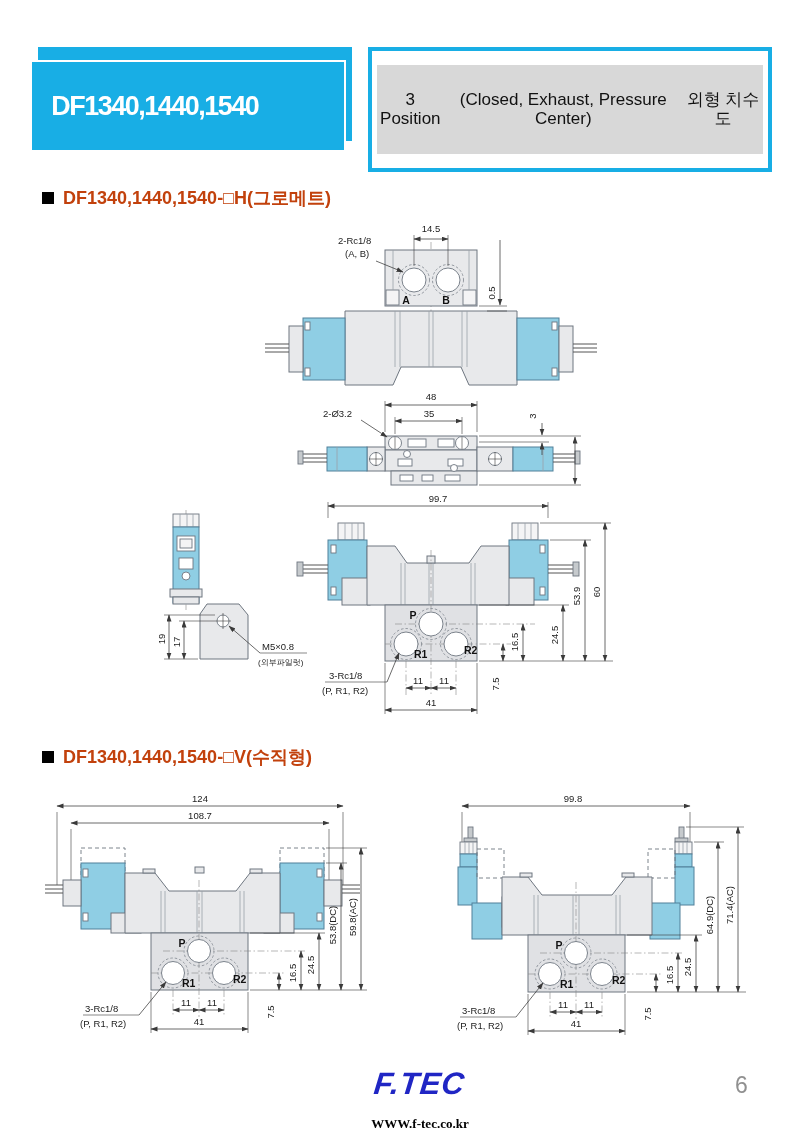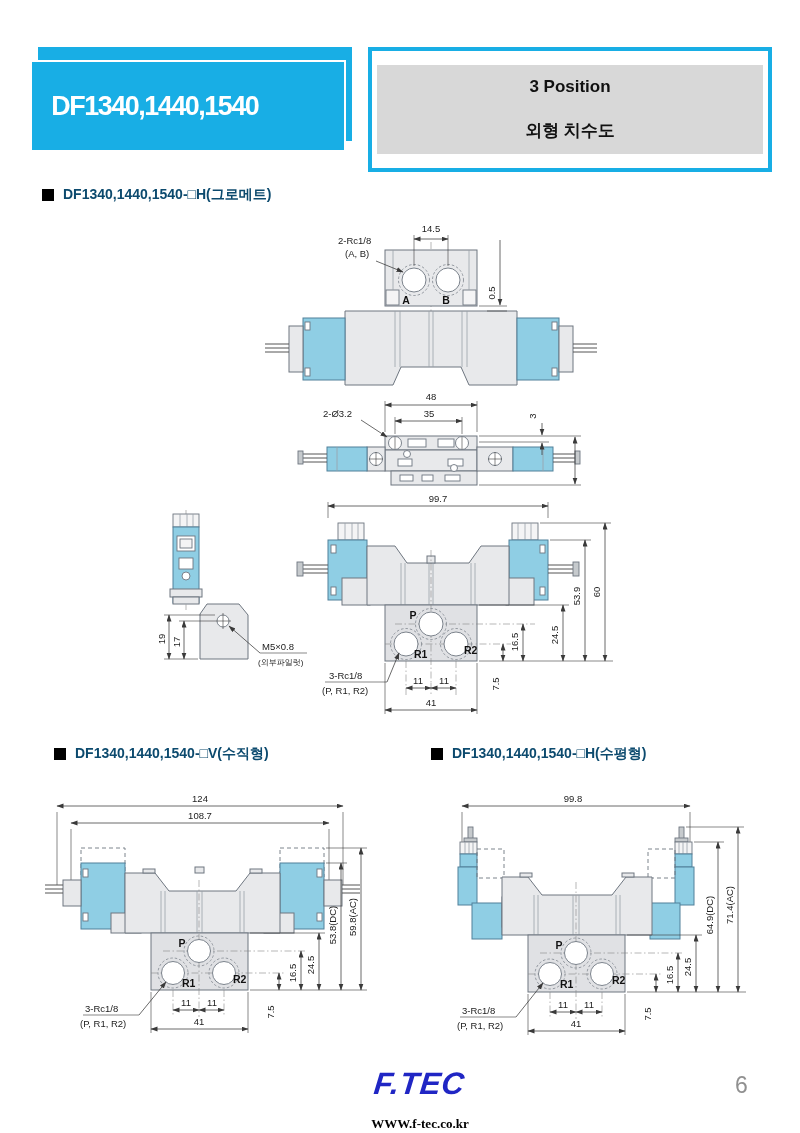--- a/index.html
+++ b/index.html
@@ -8,25 +8,25 @@
 
   
   .hdr-outer{position:absolute;left:38px;top:47px;width:314px;height:94px;background:#18aee5;}
   .hdr-inner{position:absolute;left:30px;top:60px;width:312px;height:88px;background:#18aee5;
              border:2px solid #ffffff;display:flex;align-items:center;text-align:right;}
   .hdr-inner span{color:#ffffff;font-size:28px;font-weight:bold;letter-spacing:-1.5px;
                   padding-left:20px;transform:scaleX(.96);transform-origin:left center;white-space:nowrap;}
   .hdr-right{position:absolute;left:368px;top:47px;width:396px;height:117px;background:#ffffff;
              border:4px solid #18aee5;}
   .hdr-right .band{position:absolute;left:5px;right:5px;top:14px;bottom:14px;background:#d8d8d8;
-                   display:flex;flex-direction:column;justify-content:space-around;align-items:center;
-                   color:#111;font-weight:bold;font-size:17px;line-height:1.1;text-align:center;}
+                   display:flex;flex-direction:row;justify-content:space-around;align-items:center;
+                   color:#111;font-weight:normal;font-size:17px;line-height:1.1;text-align:center;}
 
   
-  .sec{position:absolute;display:flex;align-items:center;font-weight:bold;font-size:14px;color:#0c4a6e;}
+  .sec{position:absolute;display:flex;align-items:center;font-weight:bold;font-size:18px;color:#c2410c;}
   .sec .bullet{width:12px;height:12px;background:#000;margin-right:9px;flex:0 0 auto;}
 
   
   .logo-wrap{position:absolute;left:320px;top:1068px;width:200px;text-align:center;}
   .logo{font-size:31px;font-weight:bold;font-style:italic;color:#2026c4;letter-spacing:1px;
         transform:skewX(-6deg);display:inline-block;line-height:1;}
   .logo-url{font-family:"Liberation Serif",serif;font-weight:bold;font-size:13px;color:#000;margin-top:17px;}
   .pagenum{position:absolute;left:735px;top:1072px;font-size:23px;color:#909090;}
 
   
@@ -54,35 +54,32 @@
 
 <div class="page">
 
   <div class="hdr-outer"></div>
   <div class="hdr-inner">
     <span>DF1340,1440,1540</span>
   </div>
   <div class="hdr-right">
     <div class="band">
       <div>3 Position</div>
+      <div>(Closed, Exhaust, Pressure Center)</div>
       <div>외형 치수도</div>
     </div>
   </div>
 
   <div class="sec" style="left:42px;top:186px;">
     <span class="bullet"></span>
     <span>DF1340,1440,1540-□H(그로메트)</span>
   </div>
-  <div class="sec" style="left:42px;top:745px;margin-left:12px;">
+  <div class="sec" style="left:42px;top:745px;">
     <span class="bullet"></span>
     <span>DF1340,1440,1540-□V(수직형)</span>
-  </div>
-  <div class="sec" style="left:431px;top:745px;">
-    <span class="bullet"></span>
-    <span>DF1340,1440,1540-□H(수평형)</span>
   </div>
 
   <svg style="left:155px;top:218px;" width="500" height="505" viewBox="0 0 500 505">
     <defs>
       <marker id="a1" markerWidth="8" markerHeight="6" refX="6.5" refY="2.5" orient="auto-start-reverse" markerUnits="userSpaceOnUse">
         <path d="M0,0 L7,2.5 L0,5 Z" fill="#3a3a3a"></path>
       </marker>
     </defs>
 
     <g>

